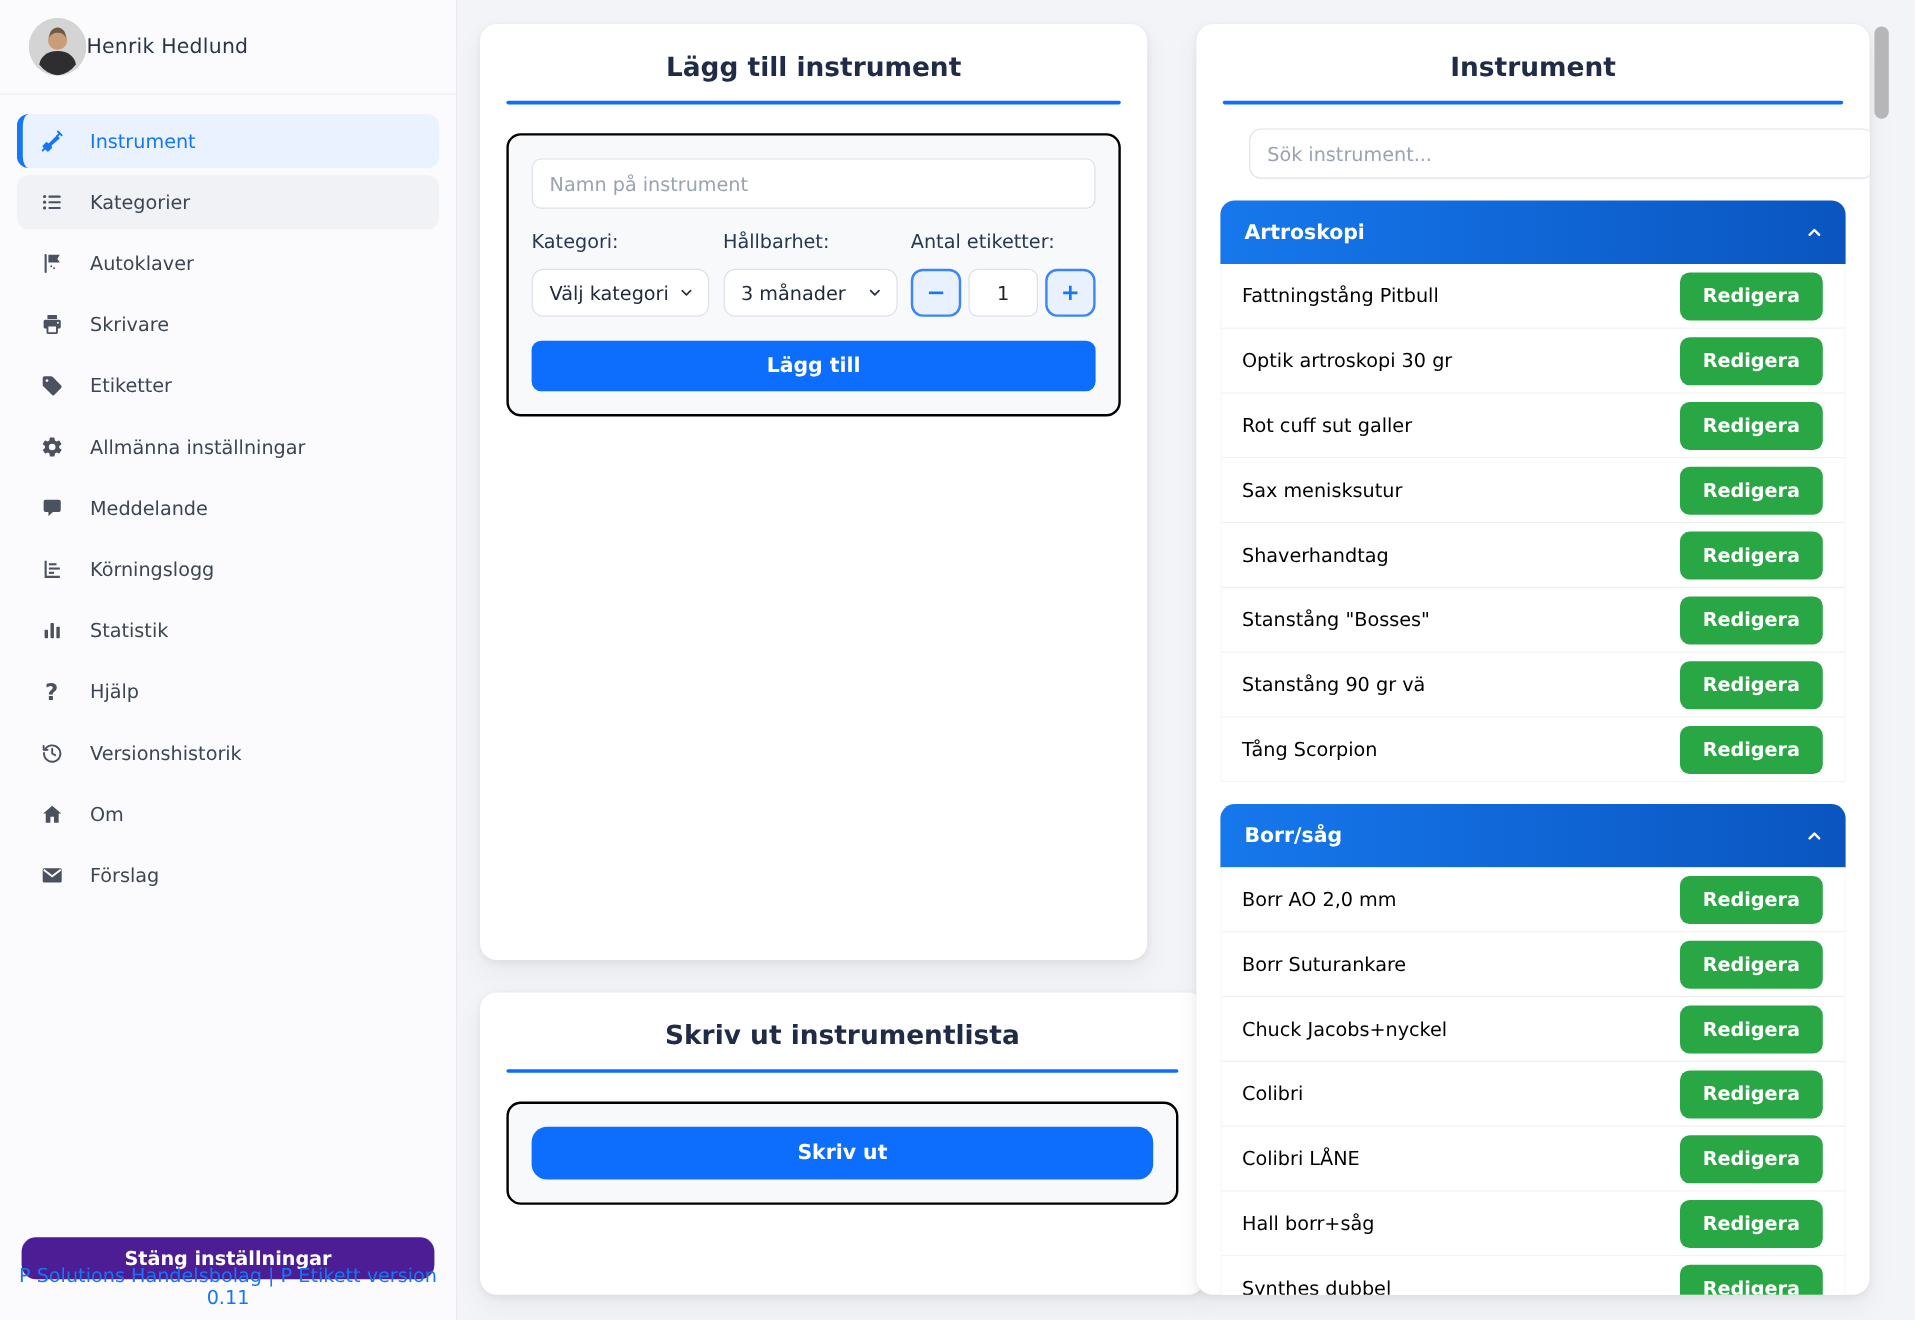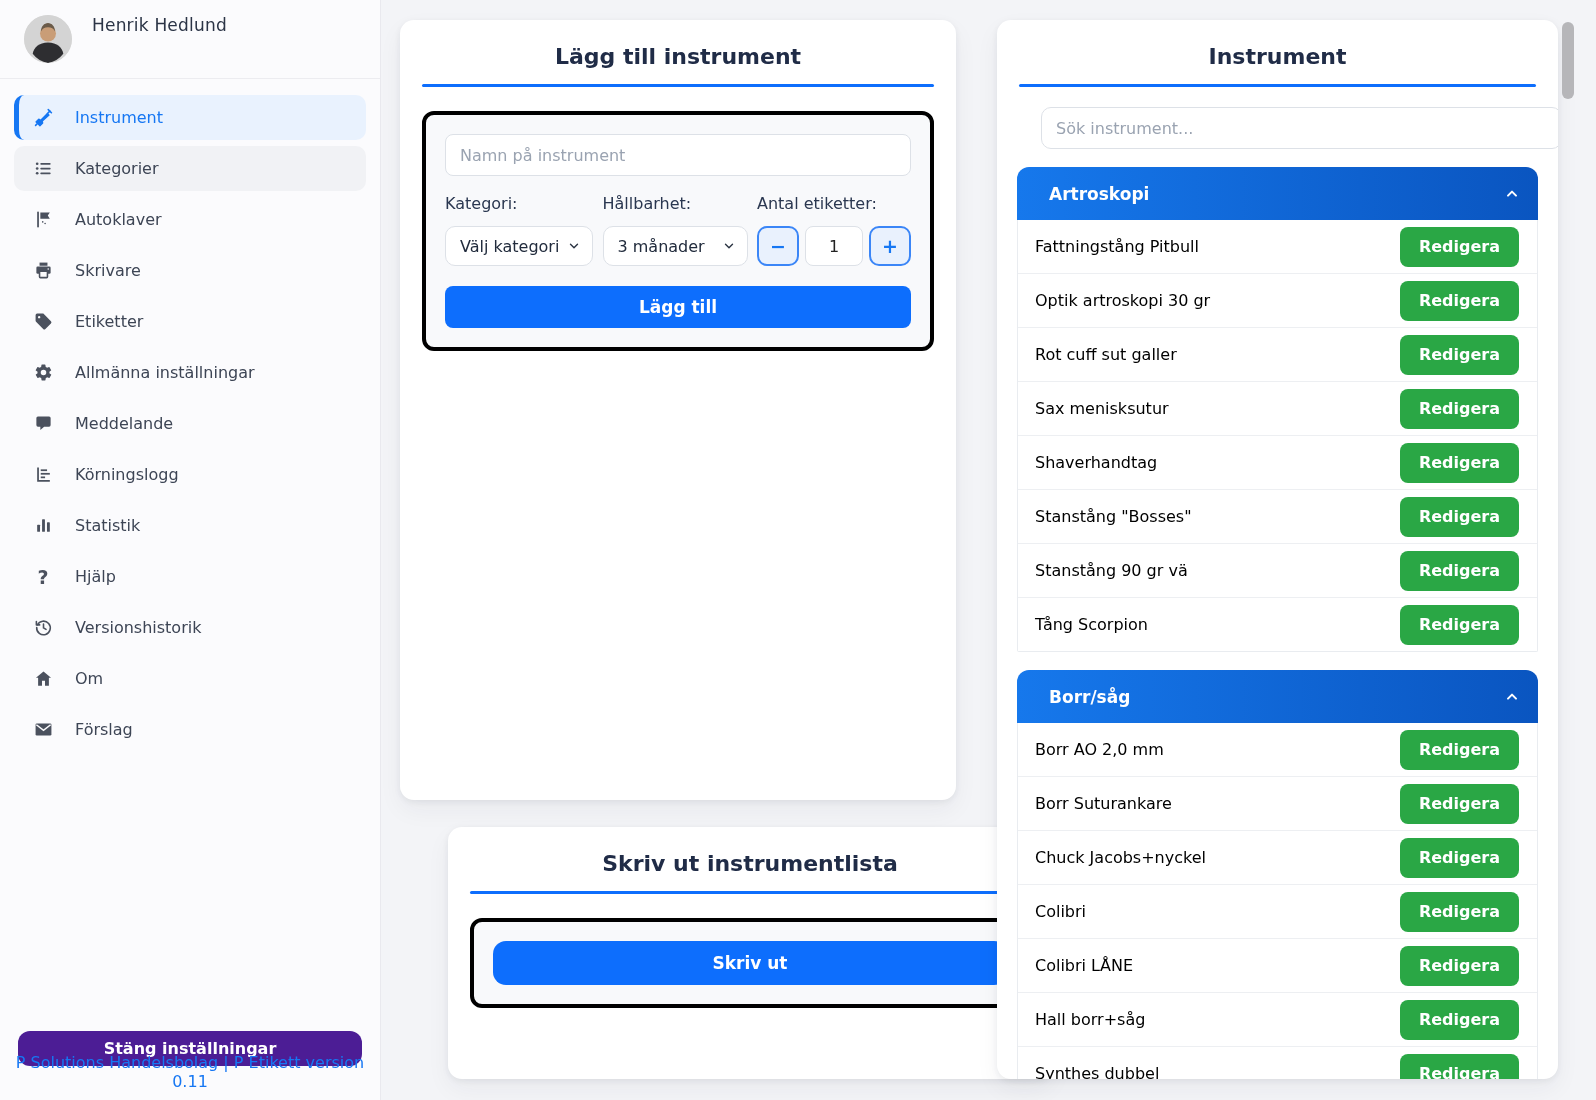--- a/index.html
+++ b/index.html
@@ -9,21 +9,21 @@
     font-family:"DejaVu Sans","Liberation Sans",sans-serif;
     -webkit-font-smoothing:antialiased;
   }
   .app { display:flex; width:1596px; height:1100px; }
 
   
   .sidebar {
     width:381px; min-width:381px; box-sizing:border-box;
     background:#fbfbfd; border-right:1px solid #e9e9ee; position:relative;
   }
-  .user-row { display:flex; align-items:flex-start; gap:20px; padding:15px 24px; border-bottom:1px solid #ececf0; }
+  .user-row { display:flex; align-items:center; padding:15px 24px; border-bottom:1px solid #ececf0; }
   .avatar { width:48px; height:48px; border-radius:50%; overflow:hidden; flex:none; background:#d7d7d7; }
   .user-name { font-size:17px; color:#2b3446; font-weight:500; letter-spacing:.2px; }
 
   .nav { padding:16px 14px 0; }
   .nav-item {
     display:flex; align-items:center; gap:22px; height:45px; margin-bottom:6px;
     border-radius:10px; padding:0 12px 0 19px; box-sizing:border-box;
     color:#3d4555; font-size:16px; font-weight:500; cursor:pointer;
   }
   .nav-item .ico { width:20px; height:20px; display:flex; align-items:center; justify-content:center; color:#4b515e; flex:none; }
@@ -43,28 +43,28 @@
     color:#1677f3; font-size:16px; font-weight:500;
   }
 
   
   .main { position:relative; flex:1; background:#f3f4f7; }
   .card {
     position:absolute; background:#fff; border-radius:14px;
     box-shadow:0 2px 6px rgba(30,40,60,.07), 0 10px 24px rgba(30,40,60,.05);
   }
   #card-add   { left:19px;  top:20px;  width:556px; height:780px; }
-  #card-print { left:19px;  top:827px; width:604px; height:252px;margin-left:48px; }
+  #card-print { left:19px;  top:827px; width:604px; height:252px; }
   #card-list  { left:616px; top:20px;  width:561px; height:1059px; overflow:hidden; }
 
   .card-title { margin:24px 22px 0; text-align:center; font-size:22px; font-weight:700; color:#202c47; }
   .rule { height:3px; background:#0d6efd; margin:15px 22px 0; border-radius:2px; }
 
   .subcard {
-    margin:24px 22px; background:#f8f9fb; border:4px solid #000000;
+    margin:24px 22px; background:#f8f9fb; border:2px solid #000000;
     border-radius:12px; padding:19px;
   }
   .text-input {
     width:100%; box-sizing:border-box; height:42px; border:1px solid #dde1e7;
     border-radius:8px; background:#fff; padding:0 14px; font-size:16px;
     color:#2a3342; font-family:inherit; outline:none;
   }
   .text-input::placeholder { color:#9aa3b1; }
 
   .form-row { display:flex; margin-top:18px; justify-content:space-between; }
@@ -97,21 +97,21 @@
   }
 
   
   .panel-content { padding:0 20px; }
   .search-input { margin-top:20px; border-radius:10px;margin-left:24px; }
   .section { margin-top:18px; }
   .section-header {
     height:53px; border-radius:12px 12px 0 0;
     background:linear-gradient(90deg,#1678ec,#0a55c0);
     color:#fff; display:flex; align-items:center; justify-content:space-between;
-    padding:0 18px 0 32px; font-size:17px; font-weight:700; cursor:pointer;
+    padding:0 18px 0 20px; font-size:17px; font-weight:700; cursor:pointer;
   }
   .section-header .chev-up { display:flex; }
   .section-list { border:1px solid #e9ecf0; border-top:none; background:#fff; border-radius:0 0 2px 2px; }
   .irow {
     height:53px; display:flex; align-items:center; justify-content:space-between;
     padding:0 18px 0 17px; border-bottom:1px solid #edeff2; background:#fff;
   }
   .irow:last-child { border-bottom:none; }
   .iname { font-size:16px; color:#000000; }
   .edit-btn {

